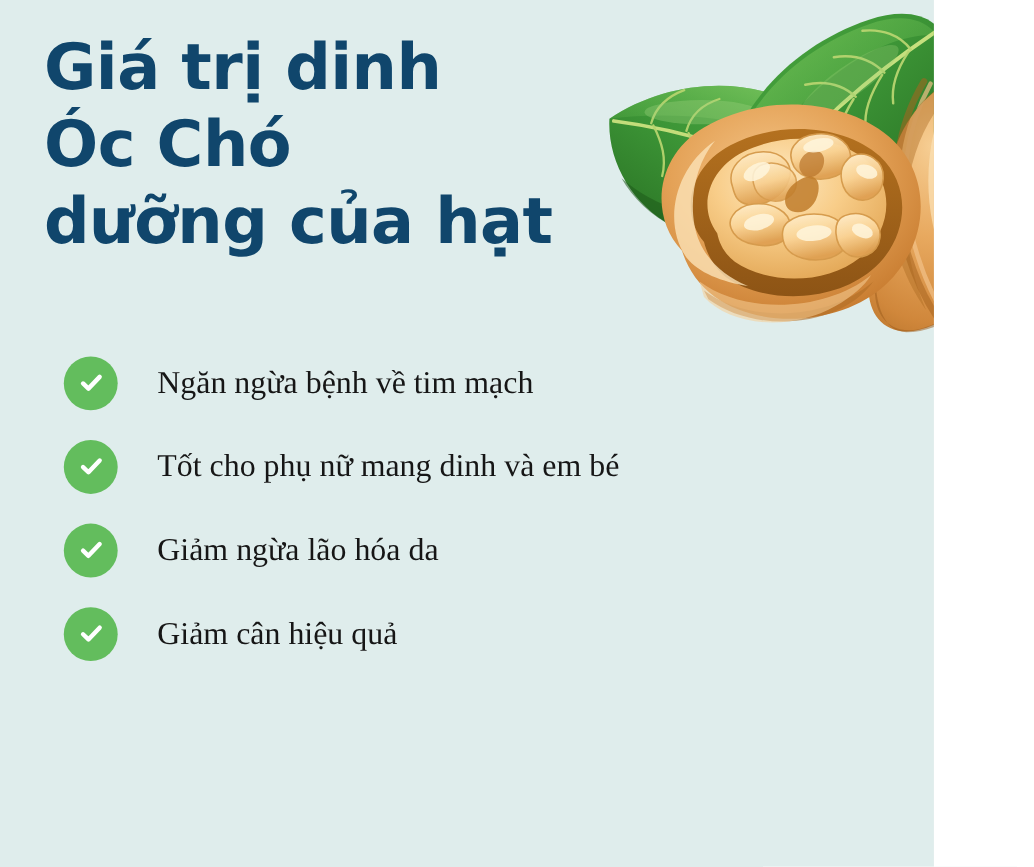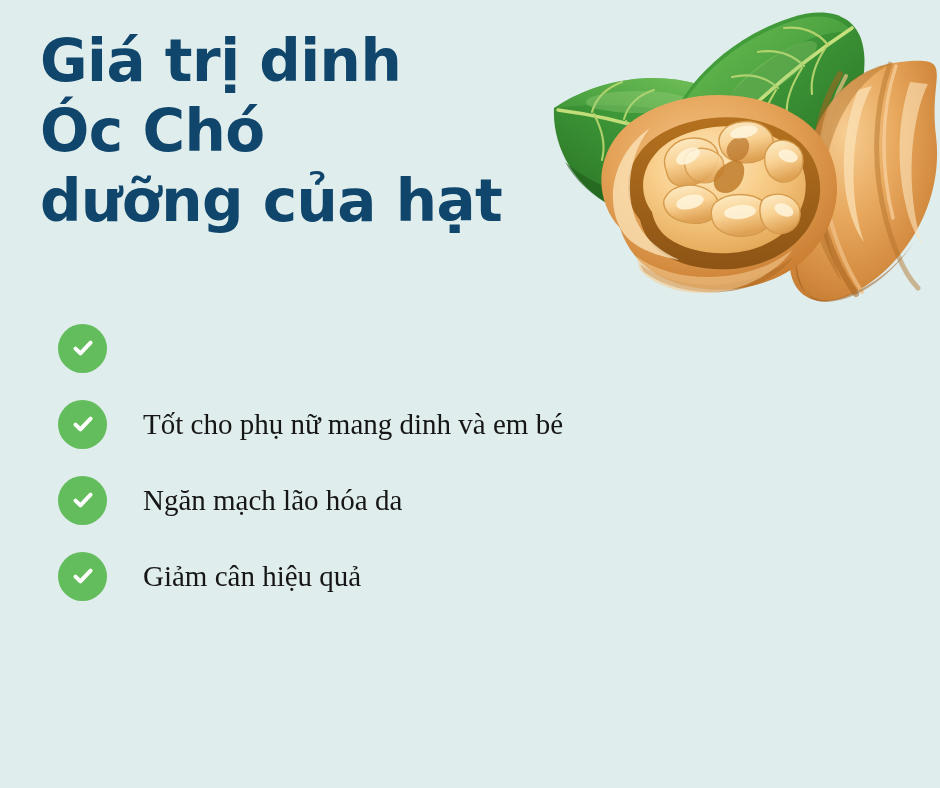--- a/index.html
+++ b/index.html
@@ -7,21 +7,21 @@
     padding: 0;
   }
   body {
     width: 940px;
     height: 788px;
     overflow: hidden;
     font-family: "Liberation Sans", sans-serif;
   }
   #infographic {
     position: relative;
-    width: 940px;
+    width: 849px;
     height: 788px;
     background: #dfedec;
     overflow: hidden;
   }
 
   
   #title-block {
     position: absolute;
     left: 40px;
     top: 26px;
@@ -264,38 +264,39 @@
   </div>
 
   <div id="benefits-list">
 
     <div class="benefit-row">
       <span class="check-badge">
         <svg width="28" height="28" viewBox="0 0 28 28" aria-hidden="true">
           <path d="M6.5 14.6 L11.4 19.3 L21.6 8.6" fill="none" stroke="#ffffff" stroke-width="4" stroke-linecap="round" stroke-linejoin="round"></path>
         </svg>
       </span>
+      <span class="benefit-label">Ngăn ngừa bệnh về tim mạch</span>
     </div>
 
     <div class="benefit-row">
       <span class="check-badge">
         <svg width="28" height="28" viewBox="0 0 28 28" aria-hidden="true">
           <path d="M6.5 14.6 L11.4 19.3 L21.6 8.6" fill="none" stroke="#ffffff" stroke-width="4" stroke-linecap="round" stroke-linejoin="round"></path>
         </svg>
       </span>
       <span class="benefit-label">Tốt cho phụ nữ mang dinh và em bé</span>
     </div>
 
     <div class="benefit-row">
       <span class="check-badge">
         <svg width="28" height="28" viewBox="0 0 28 28" aria-hidden="true">
           <path d="M6.5 14.6 L11.4 19.3 L21.6 8.6" fill="none" stroke="#ffffff" stroke-width="4" stroke-linecap="round" stroke-linejoin="round"></path>
         </svg>
       </span>
-      <span class="benefit-label">Ngăn mạch lão hóa da</span>
+      <span class="benefit-label">Giảm ngừa lão hóa da</span>
     </div>
 
 
     <div class="benefit-row">
       <span class="check-badge">
         <svg width="28" height="28" viewBox="0 0 28 28" aria-hidden="true">
           <path d="M6.5 14.6 L11.4 19.3 L21.6 8.6" fill="none" stroke="#ffffff" stroke-width="4" stroke-linecap="round" stroke-linejoin="round"></path>
         </svg>
       </span>
       <span class="benefit-label">Giảm cân hiệu quả</span>

